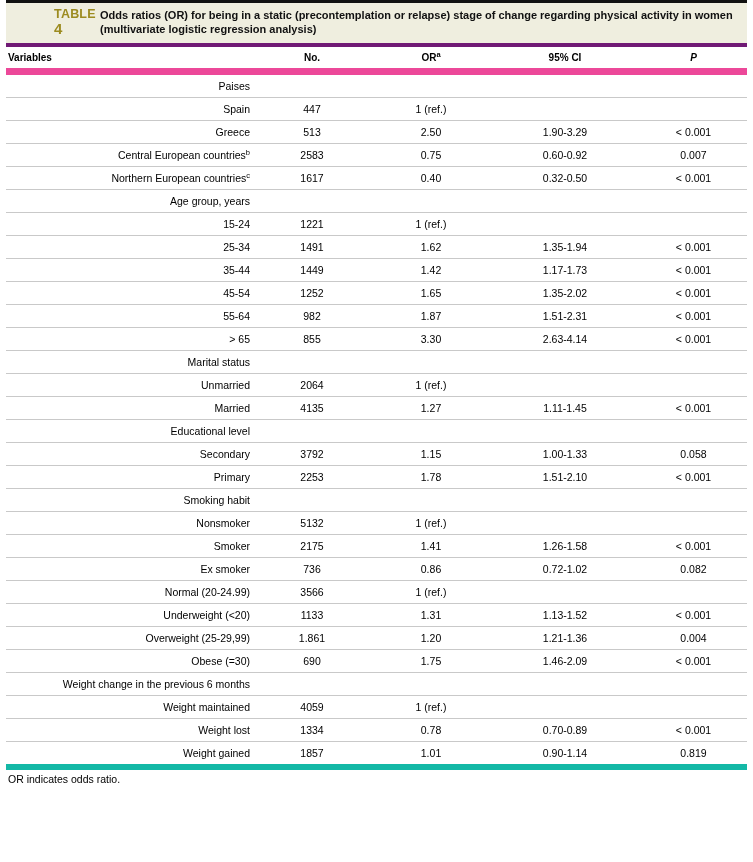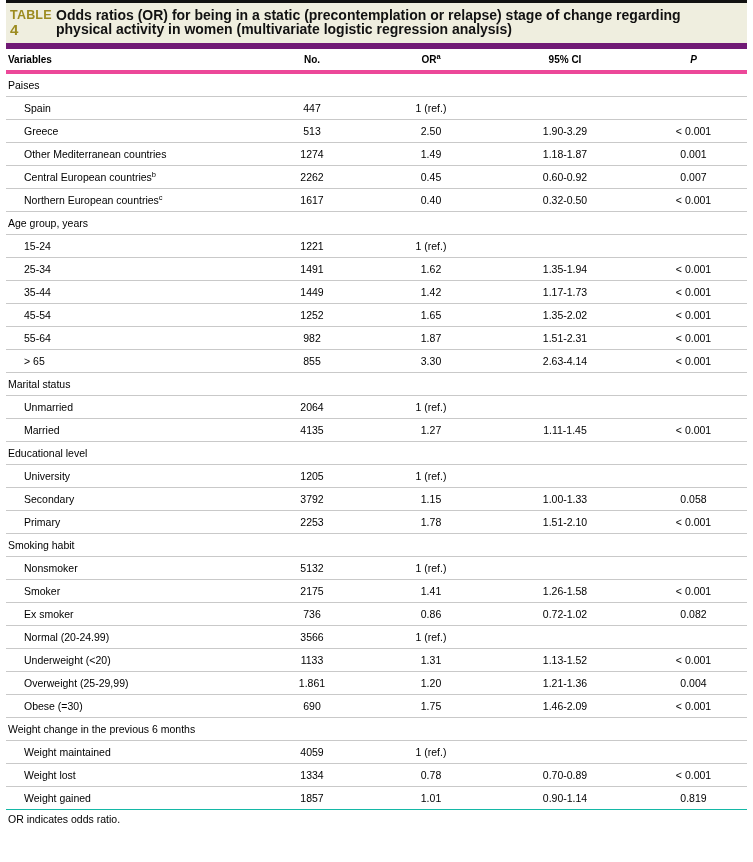--- a/index.html
+++ b/index.html
@@ -15,25 +15,26 @@
     font-size: 11px;
   }
   .table-wrap {
     width: 753px;
     box-sizing: border-box;
     padding: 0 6px;
   }
   
   .banner {
     display: flex;
-    align-items: center;
+    align-items: flex-start;
     background: #efeedf;
     border-top: 3px solid #111111;
-    border-bottom: 6px solid #701a75;
+    border-bottom: 4px solid #701a75;
     box-sizing: border-box;
+    padding-left: 44px;
   }
   .banner-label {
     width: 46px;
     flex: 0 0 46px;
     padding: 5px 0 6px 4px;
     box-sizing: border-box;
     color: #9c8b20;
     font-weight: bold;
     font-size: 12.5px;
     line-height: 13px;
@@ -41,61 +42,61 @@
   }
   .banner-label .num {
     font-size: 15px;
     line-height: 15px;
     display: block;
   }
   .banner-title {
     flex: 1 1 auto;
     padding: 6px 8px 7px 4px;
     font-weight: bold;
-    font-size: 14px;
+    font-size: 11px;
     line-height: 13.5px;
     color: #111111;
   }
 
   table.data {
     width: 100%;
     border-collapse: collapse;
     table-layout: fixed;
   }
   table.data th {
     font-size: 10px;
     font-weight: bold;
     padding: 5px 2px 5px 2px;
-    border-bottom: 4px solid #ec4899;
+    border-bottom: 7px solid #ec4899;
     text-align: center;
     vertical-align: bottom;
   }
   table.data th.varcol {
     text-align: left;
     padding-left: 2px;
   }
   table.data td {
     font-size: 10.5px;
     padding: 5px 2px 5px 2px;
     border-bottom: 1px solid #c9c9c9;
     text-align: center;
     vertical-align: middle;
   }
   table.data td.var {
-    text-align: left;
+    text-align: right;
   }
   table.data tr.group td.var {
     padding-left: 2px;
   }
   table.data tr.item td.var {
     padding-left: 18px;
     margin-top: 30px;
   }
   table.data tr.lastrow td {
-    border-bottom: 1px solid #14b8a6;
+    border-bottom: 6px solid #14b8a6;
   }
   
   col.c-var  { width: 246px; }
   col.c-no   { width: 120px; }
   col.c-or   { width: 118px; }
   col.c-ci   { width: 150px; }
   col.c-p    { width: 107px; }
 
   sup { font-size: 7.5px; vertical-align: super; line-height: 0; }
 
@@ -153,30 +154,23 @@
           <td></td>
         </tr>
         <tr class="item">
           <td class="var"><span>Greece</span></td>
           <td>513</td>
           <td>2.50</td>
           <td>1.90-3.29</td>
           <td>&lt; 0.001</td>
         </tr>
         <tr class="item">
-          <td class="var"><span>Other Mediterranean countries</span></td>
-          <td>1274</td>
-          <td>1.49</td>
-          <td>1.18-1.87</td>
-          <td>0.001</td>
-        </tr>
-        <tr class="item">
           <td class="var"><span>Central European countries</span><sup>b</sup></td>
-          <td>2262</td>
-          <td>0.45</td>
+          <td>2583</td>
+          <td>0.75</td>
           <td>0.60-0.92</td>
           <td>0.007</td>
         </tr>
         <tr class="item">
           <td class="var"><span>Northern European countries</span><sup>c</sup></td>
           <td>1617</td>
           <td>0.40</td>
           <td>0.32-0.50</td>
           <td>&lt; 0.001</td>
         </tr>
@@ -247,27 +241,20 @@
           <td class="var"><span>Married</span></td>
           <td>4135</td>
           <td>1.27</td>
           <td>1.11-1.45</td>
           <td>&lt; 0.001</td>
         </tr>
         <tr class="group">
           <td class="var"><span>Educational level</span></td>
           <td></td>
           <td></td>
-          <td></td>
-          <td></td>
-        </tr>
-        <tr class="item">
-          <td class="var"><span>University</span></td>
-          <td>1205</td>
-          <td>1 (ref.)</td>
           <td></td>
           <td></td>
         </tr>
         <tr class="item">
           <td class="var"><span>Secondary</span></td>
           <td>3792</td>
           <td>1.15</td>
           <td>1.00-1.33</td>
           <td>0.058</td>
         </tr>

